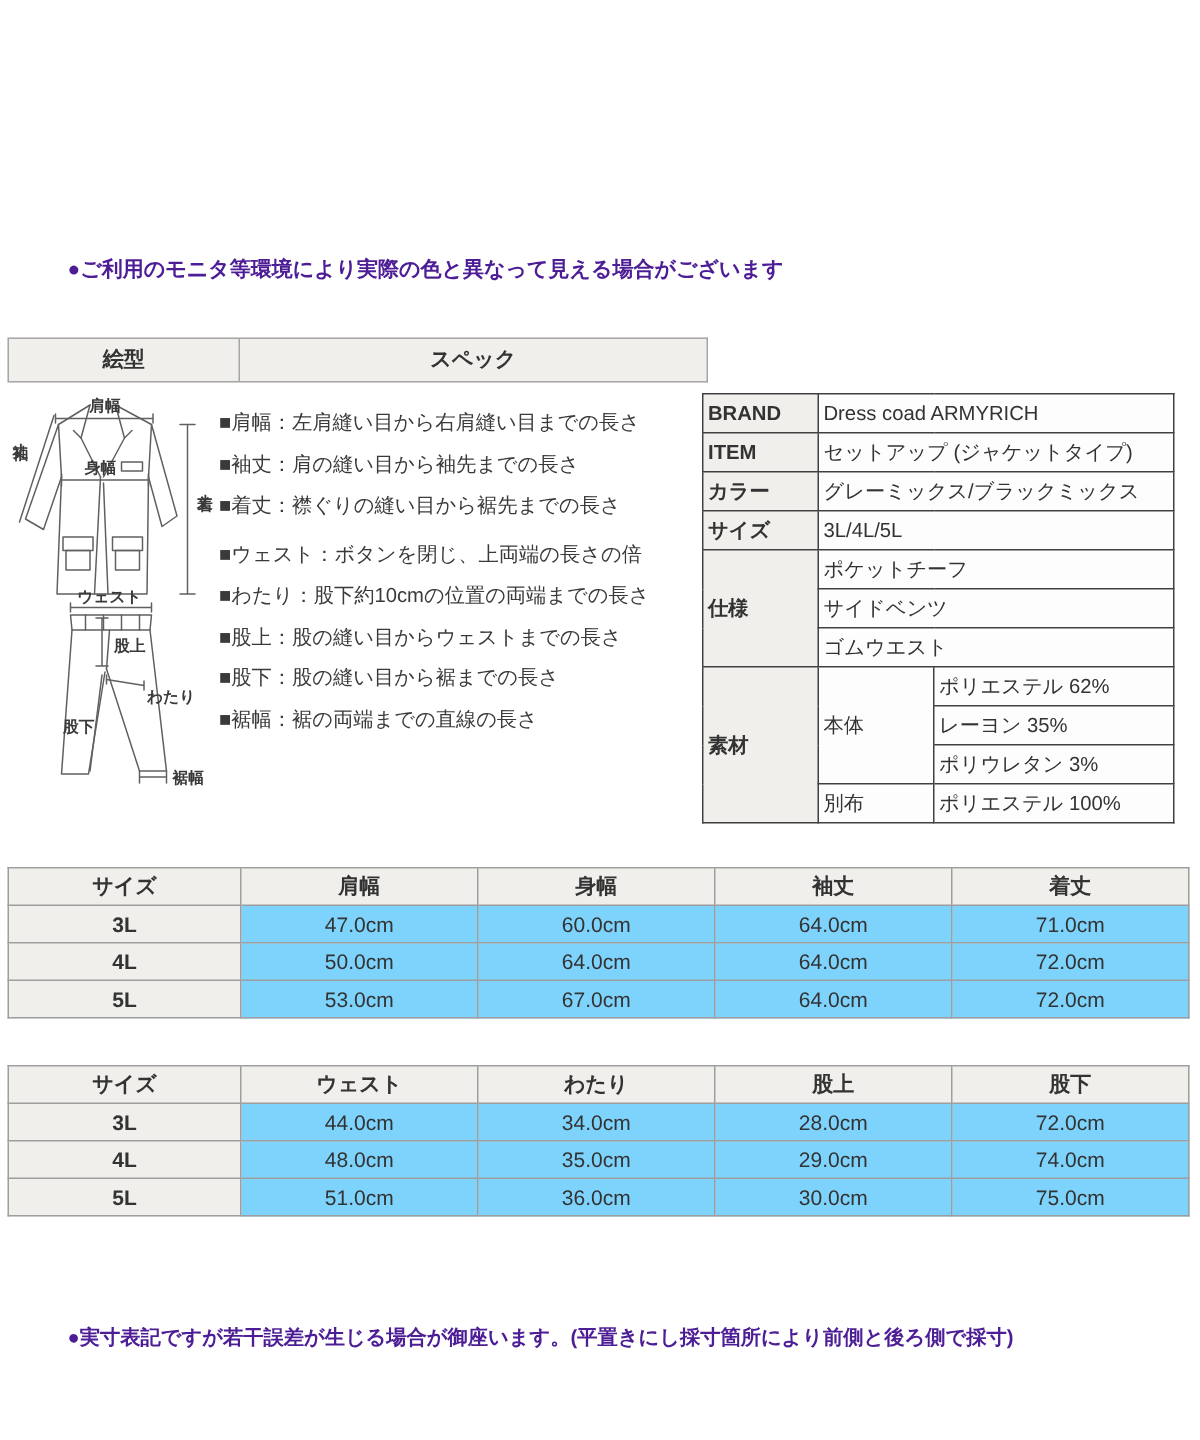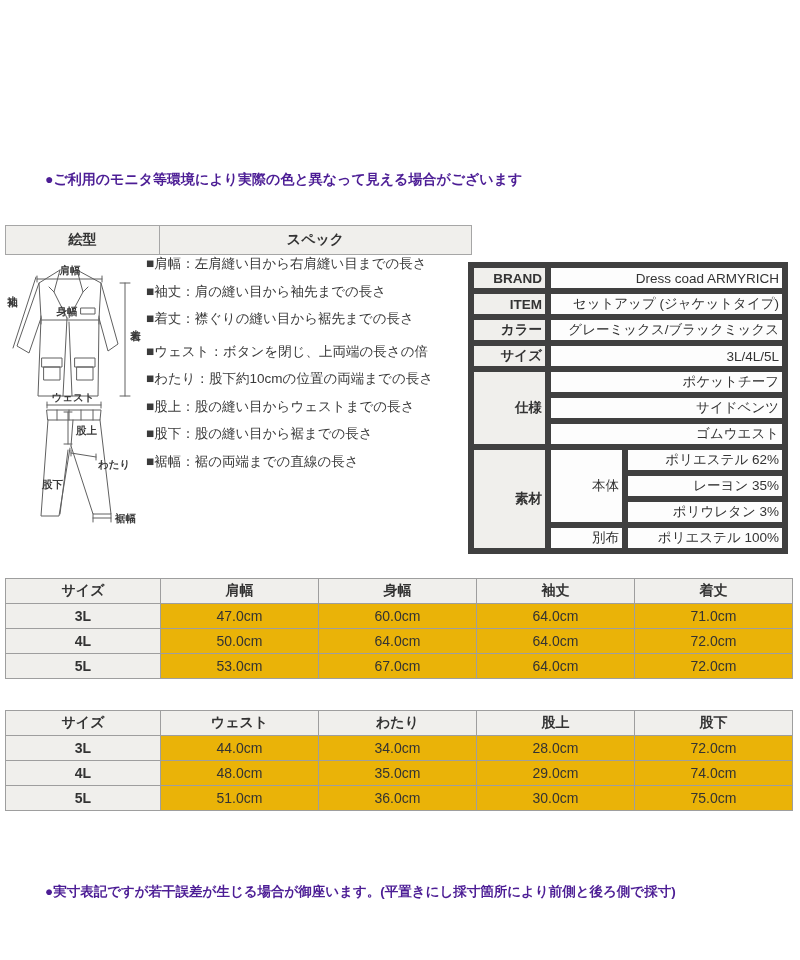--- a/index.html
+++ b/index.html
@@ -22,38 +22,38 @@
   }
   .info-header .cell.first { border-left:1px solid #a6a6a6; }
   .w-pict { width:155px; } .w-pos { width:308px; } .w-spec { width:312px; }
 
   
   .diagram { position:absolute; left:5px; top:256px; width:140px; height:306px; }
   .diagram svg text { font-family:"Liberation Sans", sans-serif; font-size:10.5px; font-weight:bold; fill:#3a3a3a; }
   .diagram .vtext { writing-mode:vertical-rl; }
 
   
-  .measure-notes { position:absolute; left:146px; top:250px; width:322px; font-size:13.5px; color:#3a3a3a; }
+  .measure-notes { position:absolute; left:146px; top:268px; width:322px; font-size:13.5px; color:#3a3a3a; }
   .measure-notes .line { height:27.5px; line-height:27.5px; white-space:nowrap; }
   .measure-notes .group-pants { margin-top:5px; }
 
   
   table { border-collapse:collapse; }
   .spec-table { position:absolute; left:468px; top:262px; width:314px; font-size:13.5px; table-layout:fixed; }
   .spec-table td {
-    box-sizing:border-box; border:6px solid #404040; height:26px;
-    text-align:right; vertical-align:middle; padding:0 3px; background:#fdfdfd;
+    box-sizing:border-box; border:1px solid #404040; height:26px;
+    text-align:left; vertical-align:middle; padding:0 3px; background:#fdfdfd;
   }
   .spec-table td.lbl { background:#f0efec; font-weight:bold; }
 
   
   .size-table { position:absolute; left:5px; width:787px; font-size:14px; table-layout:fixed; }
   .size-table th, .size-table td {
     box-sizing:border-box; border:1px solid #9e9e9e; height:25px;
-    text-align:center; vertical-align:middle; font-weight:normal; background:#eab308;
+    text-align:center; vertical-align:middle; font-weight:normal; background:#7dd3fc;
   }
   .size-table th { background:#f0efec; font-weight:bold; }
   .size-table td.size-col { background:#f0efec; font-weight:bold; }
   .size-table-jacket { top:578px; }
   .size-table-pants  { top:710px; }
 </style>
 </head>
 <body>
 
 <div class="page">

